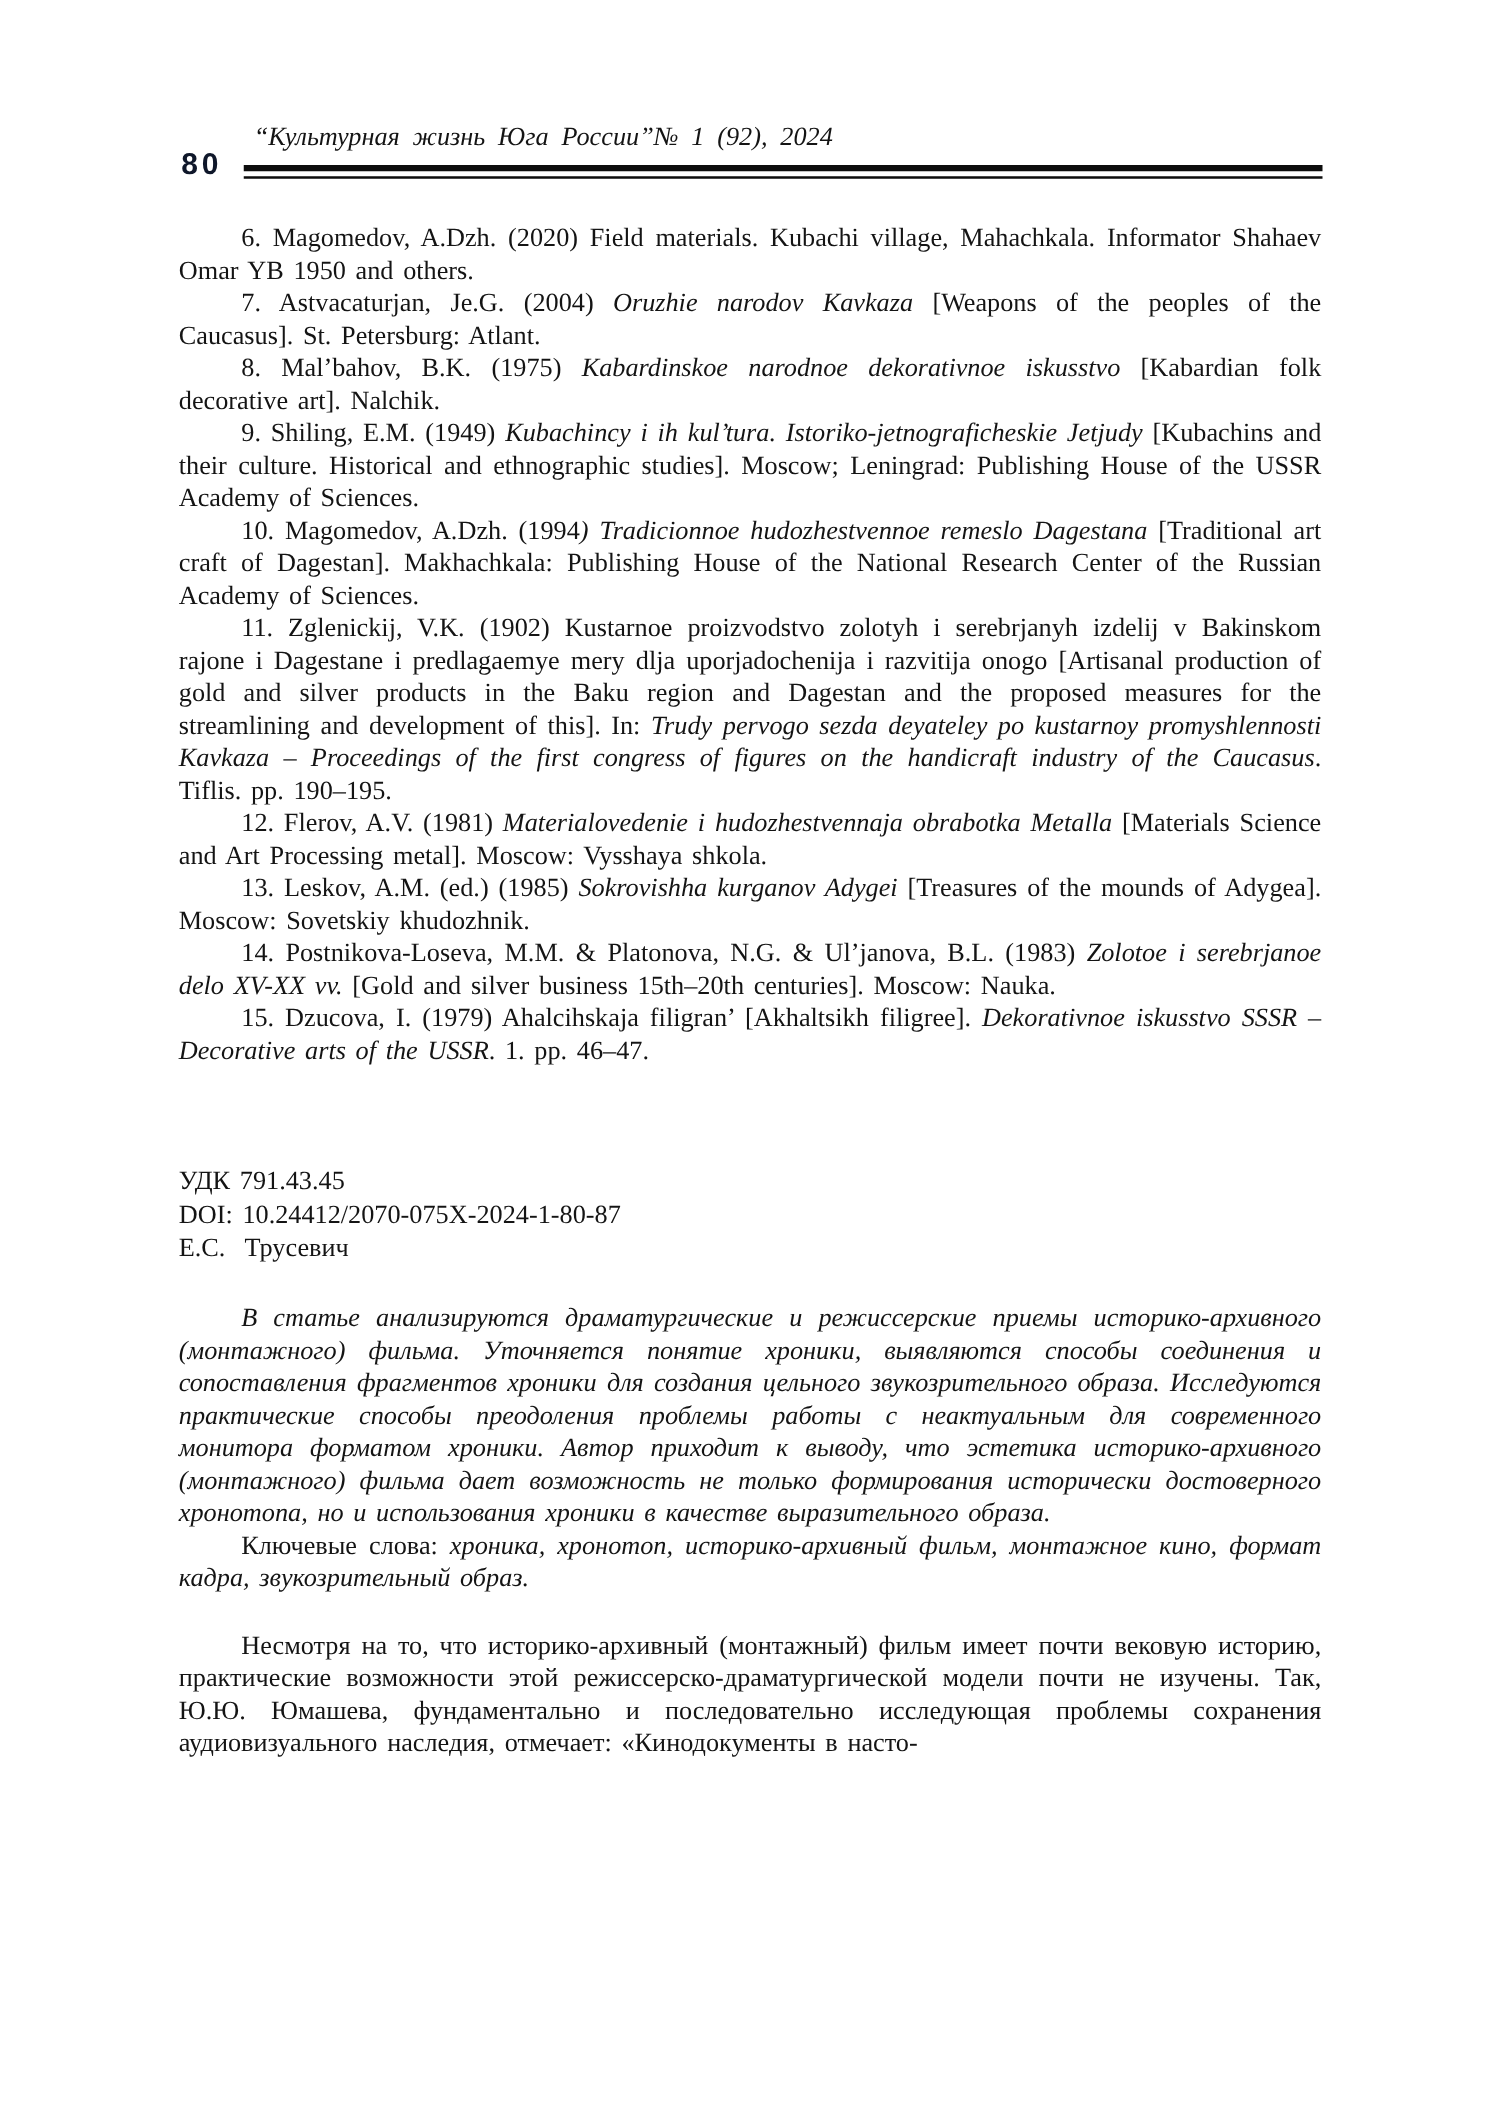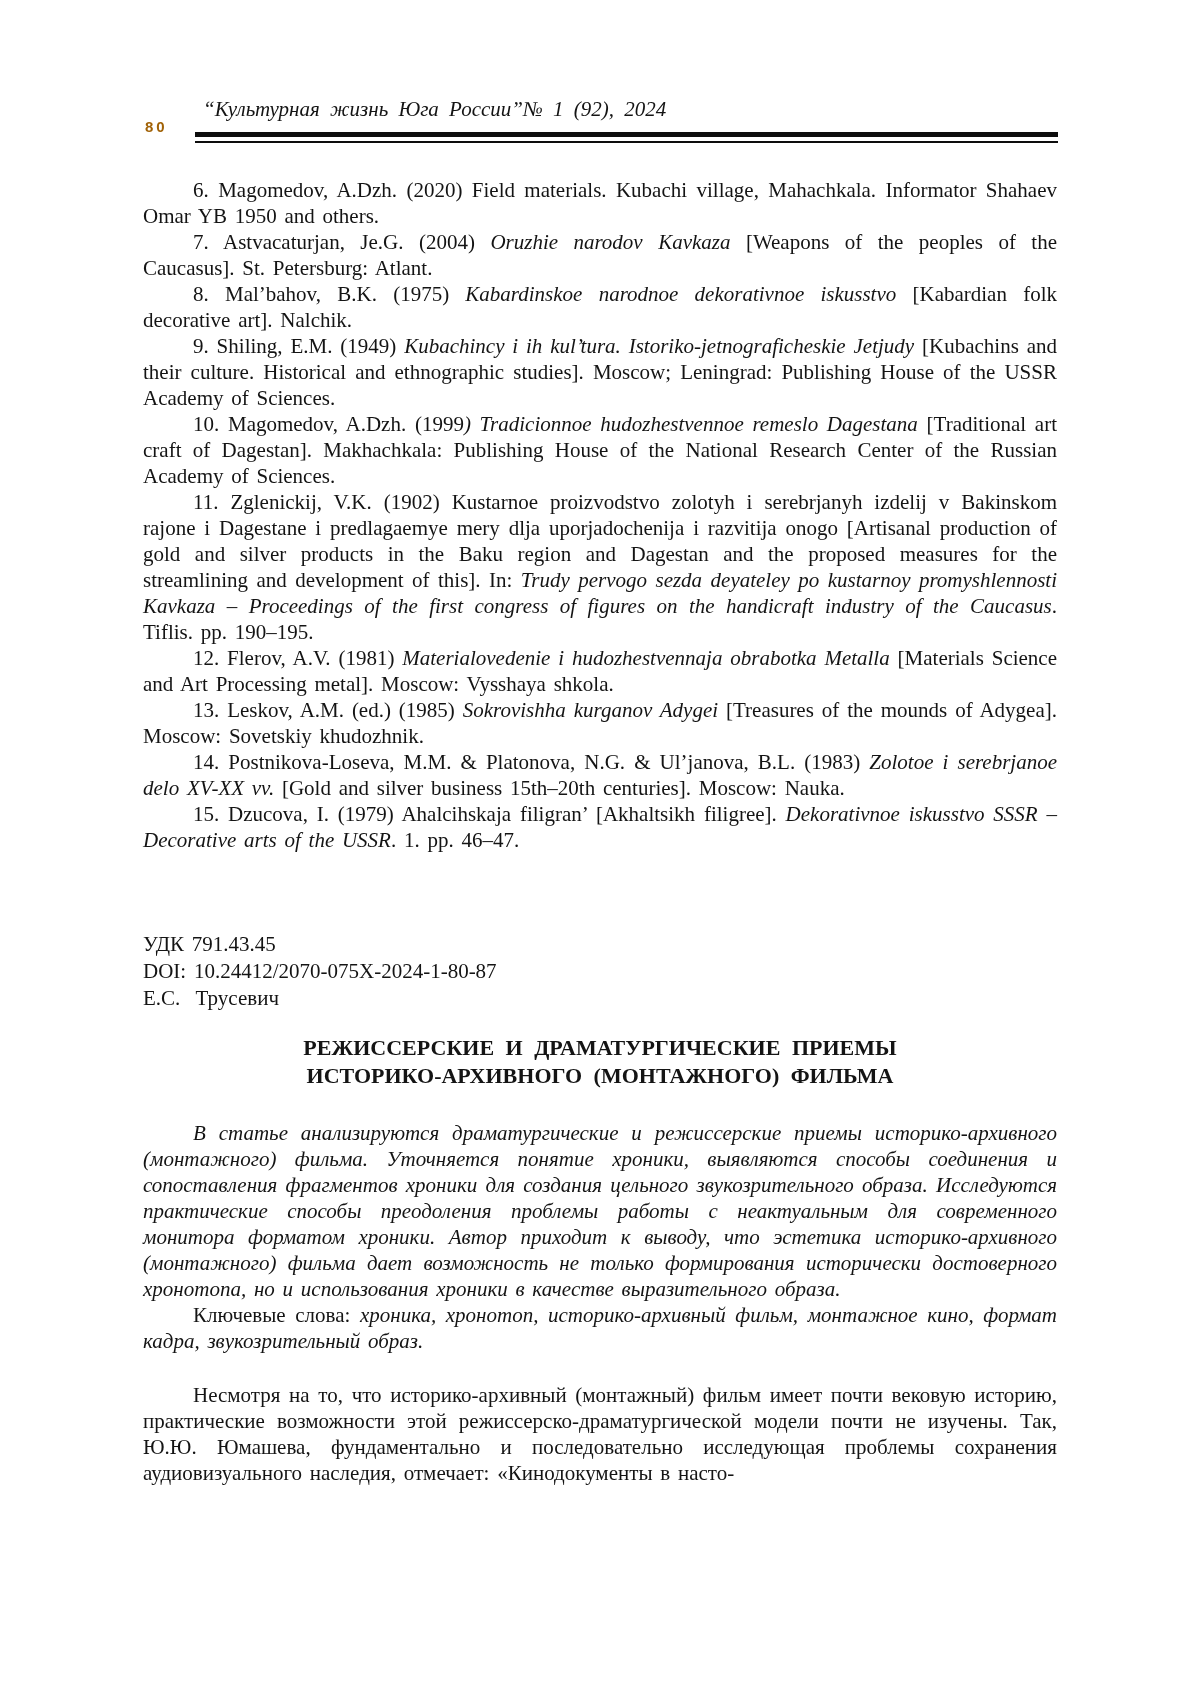--- a/index.html
+++ b/index.html
@@ -12,23 +12,23 @@
     font-family: "Liberation Serif", serif;
     color: #141414;
     overflow: hidden;
   }
   .pagenum {
     position: absolute;
     left: 145px;
     top: 118px;
     font-family: "Liberation Sans", sans-serif;
     font-weight: bold;
-    font-size: 15px;
+    font-size: 24px;
     letter-spacing: 3px;
-    color: #a16207;
+    color: #0f172a;
   }
   .header-text {
     position: absolute;
     left: 203px;
     right: 143px;
     top: 97px;
     display: flex;
     font-style: italic;
     font-size: 21px;
     word-spacing: 5px;
@@ -96,39 +96,35 @@
     <div class="rule-thin"></div>
   </div>
 
   <div class="content">
 
     <div>
         <p class="para"><span>6. Magomedov, A.Dzh. (2020) Field materials. Kubachi village, Mahachkala. Informator Shahaev Omar YB 1950 and others.</span></p>
         <p class="para"><span>7. Astvacaturjan, Je.G. (2004) </span><span class="it">Oruzhie narodov Kavkaza</span><span> [Weapons of the peoples of the Caucasus]. St. Petersburg: Atlant.</span></p>
         <p class="para"><span>8. Mal’bahov, B.K. (1975) </span><span class="it">Kabardinskoe narodnoe dekorativnoe iskusstvo</span><span> [Kabardian folk decorative art]. Nalchik.</span></p>
         <p class="para"><span>9. Shiling, E.M. (1949) </span><span class="it">Kubachincy i ih kul’tura. Istoriko-jetnograficheskie Jetjudy</span><span> [Kubachins and their culture. Historical and ethnographic studies]. Moscow; Leningrad: Publishing House of the USSR Academy of Sciences.</span></p>
-        <p class="para"><span>10. Magomedov, A.Dzh. (1999</span><span class="it">) Tradicionnoe hudozhestvennoe remeslo Dagestana</span><span> [Traditional art craft of Dagestan]. Makhachkala: Publishing House of the National Research Center of the Russian Academy of Sciences.</span></p>
+        <p class="para"><span>10. Magomedov, A.Dzh. (1994</span><span class="it">) Tradicionnoe hudozhestvennoe remeslo Dagestana</span><span> [Traditional art craft of Dagestan]. Makhachkala: Publishing House of the National Research Center of the Russian Academy of Sciences.</span></p>
         <p class="para"><span>11. Zglenickij, V.K. (1902) Kustarnoe proizvodstvo zolotyh i serebrjanyh izdelij v Bakinskom rajone i Dagestane i predlagaemye mery dlja uporjadochenija i razvitija onogo [Artisanal production of gold and silver products in the Baku region and Dagestan and the proposed measures for the streamlining and development of this]. In: </span><span class="it">Trudy pervogo sezda deyateley po kustarnoy promyshlennosti Kavkaza – Proceedings of the first congress of figures on the handicraft industry of the Caucasus</span><span>. Tiflis. pp. 190–195.</span></p>
         <p class="para"><span>12. Flerov, A.V. (1981) </span><span class="it">Materialovedenie i hudozhestvennaja obrabotka Metalla</span><span> [Materials Science and Art Processing metal]. Moscow: Vysshaya shkola.</span></p>
         <p class="para"><span>13. Leskov, A.M. (ed.) (1985) </span><span class="it">Sokrovishha kurganov Adygei</span><span> [Treasures of the mounds of Adygea]. Moscow: Sovetskiy khudozhnik.</span></p>
         <p class="para"><span>14. Postnikova-Loseva, M.M. &amp; Platonova, N.G. &amp; Ul’janova, B.L. (1983) </span><span class="it">Zolotoe i serebrjanoe delo XV-XX vv.</span><span> [Gold and silver business 15th–20th centuries]. Moscow: Nauka.</span></p>
         <p class="para"><span>15. Dzucova, I. (1979) Ahalcihskaja filigran’ [Akhaltsikh filigree]. </span><span class="it">Dekorativnoe iskusstvo SSSR – Decorative arts of the USSR</span><span>. 1. pp. 46–47.</span></p>
       </div>
 
     <div class="meta">
       <p>УДК 791.43.45</p>
       <p>DOI: 10.24412/2070-075X-2024-1-80-87</p>
     </div>
 
     <p class="para author">Е.С. Трусевич</p>
 
-    <div class="title">
-      <div>РЕЖИССЕРСКИЕ И ДРАМАТУРГИЧЕСКИЕ ПРИЕМЫ</div>
-      <div>ИСТОРИКО-АРХИВНОГО (МОНТАЖНОГО) ФИЛЬМА</div>
-    </div>
 
     <p class="para abstract"><span class="it">В статье анализируются драматургические и режиссерские приемы историко-архивного (монтажного) фильма. Уточняется понятие хроники, выявляются способы соединения и сопоставления фрагментов хроники для создания цельного звукозрительного образа. Исследуются практические способы преодоления проблемы работы с неактуальным для современного монитора форматом хроники. Автор приходит к выводу, что эстетика историко-архивного (монтажного) фильма дает возможность не только формирования исторически достоверного хронотопа, но и использования хроники в качестве выразительного образа.</span></p>
 
     <p class="para keywords"><span>Ключевые слова: </span><span class="it">хроника, хронотоп, историко-архивный фильм, монтажное кино, формат кадра, звукозрительный образ.</span></p>
 
     <p class="para body-para"><span>Несмотря на то, что историко-архивный (монтажный) фильм имеет почти вековую историю, практические возможности этой режиссерско-драматургической модели почти не изучены. Так, Ю.Ю. Юмашева, фундаментально и последовательно исследующая проблемы сохранения аудиовизуального наследия, отмечает: «Кинодокументы в насто-</span></p>
 
   </div>
 </div>
 

